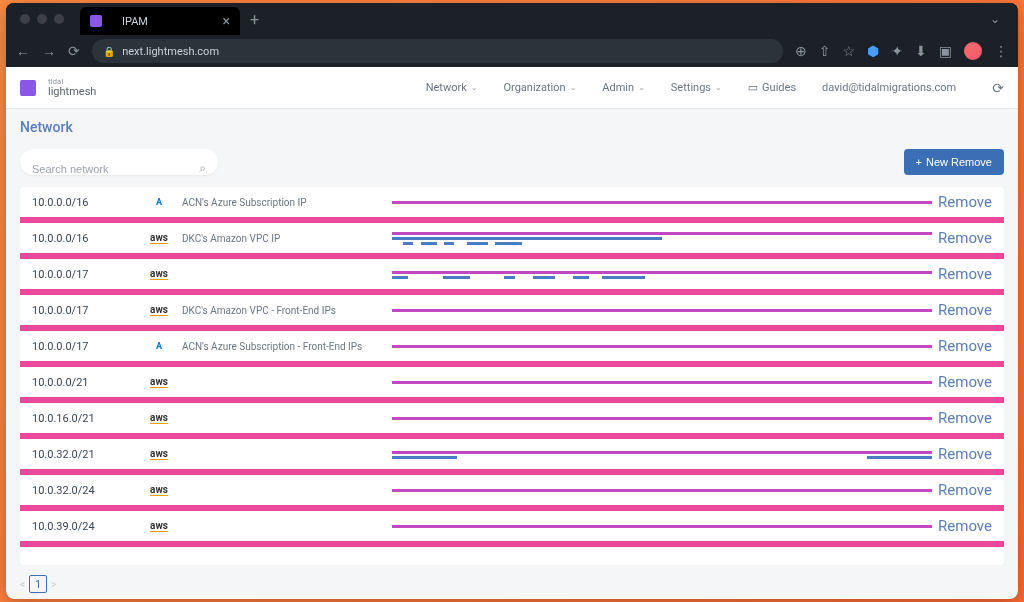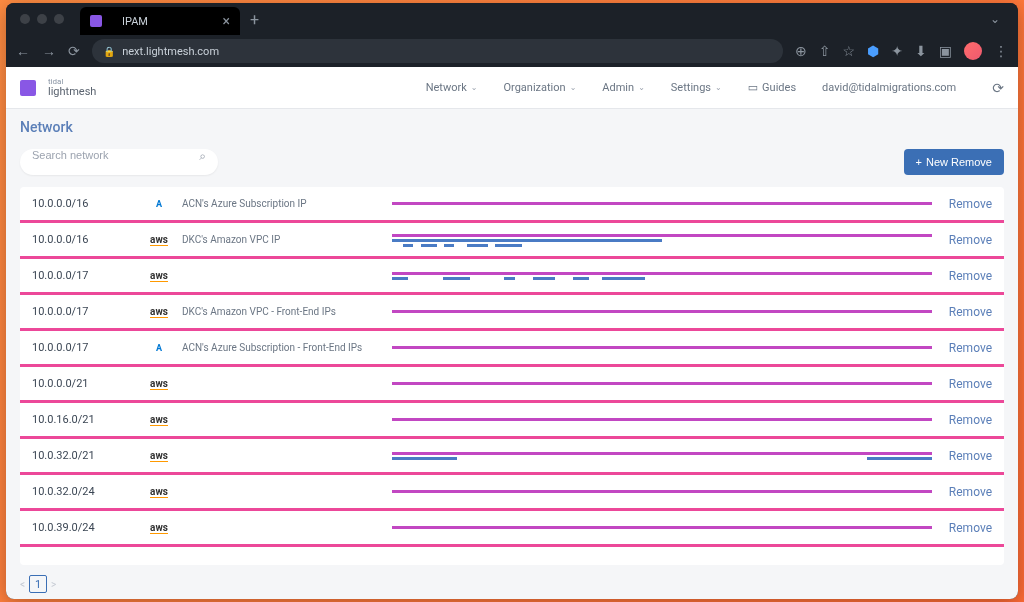--- a/index.html
+++ b/index.html
@@ -109,21 +109,21 @@
     padding: 10px 14px 12px;
     gap: 10px;
   }
   .search-box {
     background: #fff;
     border: none;
     border-radius: 14px;
     height: 26px;
     width: 198px;
     display: flex;
-    align-items: flex-start;
+    align-items: flex-end;
     padding: 0 12px;
     box-shadow: 0 1px 2px rgba(0,0,0,0.06);
   }
   .search-input {
     border: none;
     outline: none;
     flex: 1;
     font-size: 11px;
     color: #6b7684;
     background: transparent;
@@ -159,29 +159,29 @@
     padding: 8px 12px;
     border-bottom: 1px solid #e5e7eb;
     font-size: 10px;
     color: #6b7684;
   }
   .tr {
     display: flex;
     align-items: center;
     padding: 0 12px;
     min-height: 36px;
-    border-bottom: 3px solid #ec4899;
+    border-bottom: 6px solid #ec4899;
     font-size: 11px;
   }
   .col-cidr { width: 120px; color: #3b4654;}
   .col-prov { width: 30px; display: flex; align-items: center;}
   .col-desc { width: 210px; color: #6b7684; font-size: 10px;}
   .col-viz { flex: 1; padding: 3px 0;}
   .col-act { width: 60px; text-align: right;}
-  .remove-link { color: #5b7fb8; font-size: 12px; cursor: pointer;}
+  .remove-link { color: #5b7fb8; font-size: 15px; cursor: pointer;}
   .prov-ico { width: 14px; height: 14px; display: inline-flex; align-items: center; justify-content: center; font-size: 9px; font-weight: bold;}
   .prov-azure { color: #0078d4;}
   .aws-txt { font-size: 10px; color: #333; border-bottom: 1px solid #ff9900; padding-bottom: 0px;}
   .viz-bar-full { height: 3px; background: #c247c2; width: 100%; margin: 1px 0;}
   .viz-row { display: flex; gap: 2px; margin-top: 2px;}
   .vb { height: 3px; background: #4a7bc4;}
   .pagination {
     padding: 6px 14px;
     display: flex;
     align-items: center;

